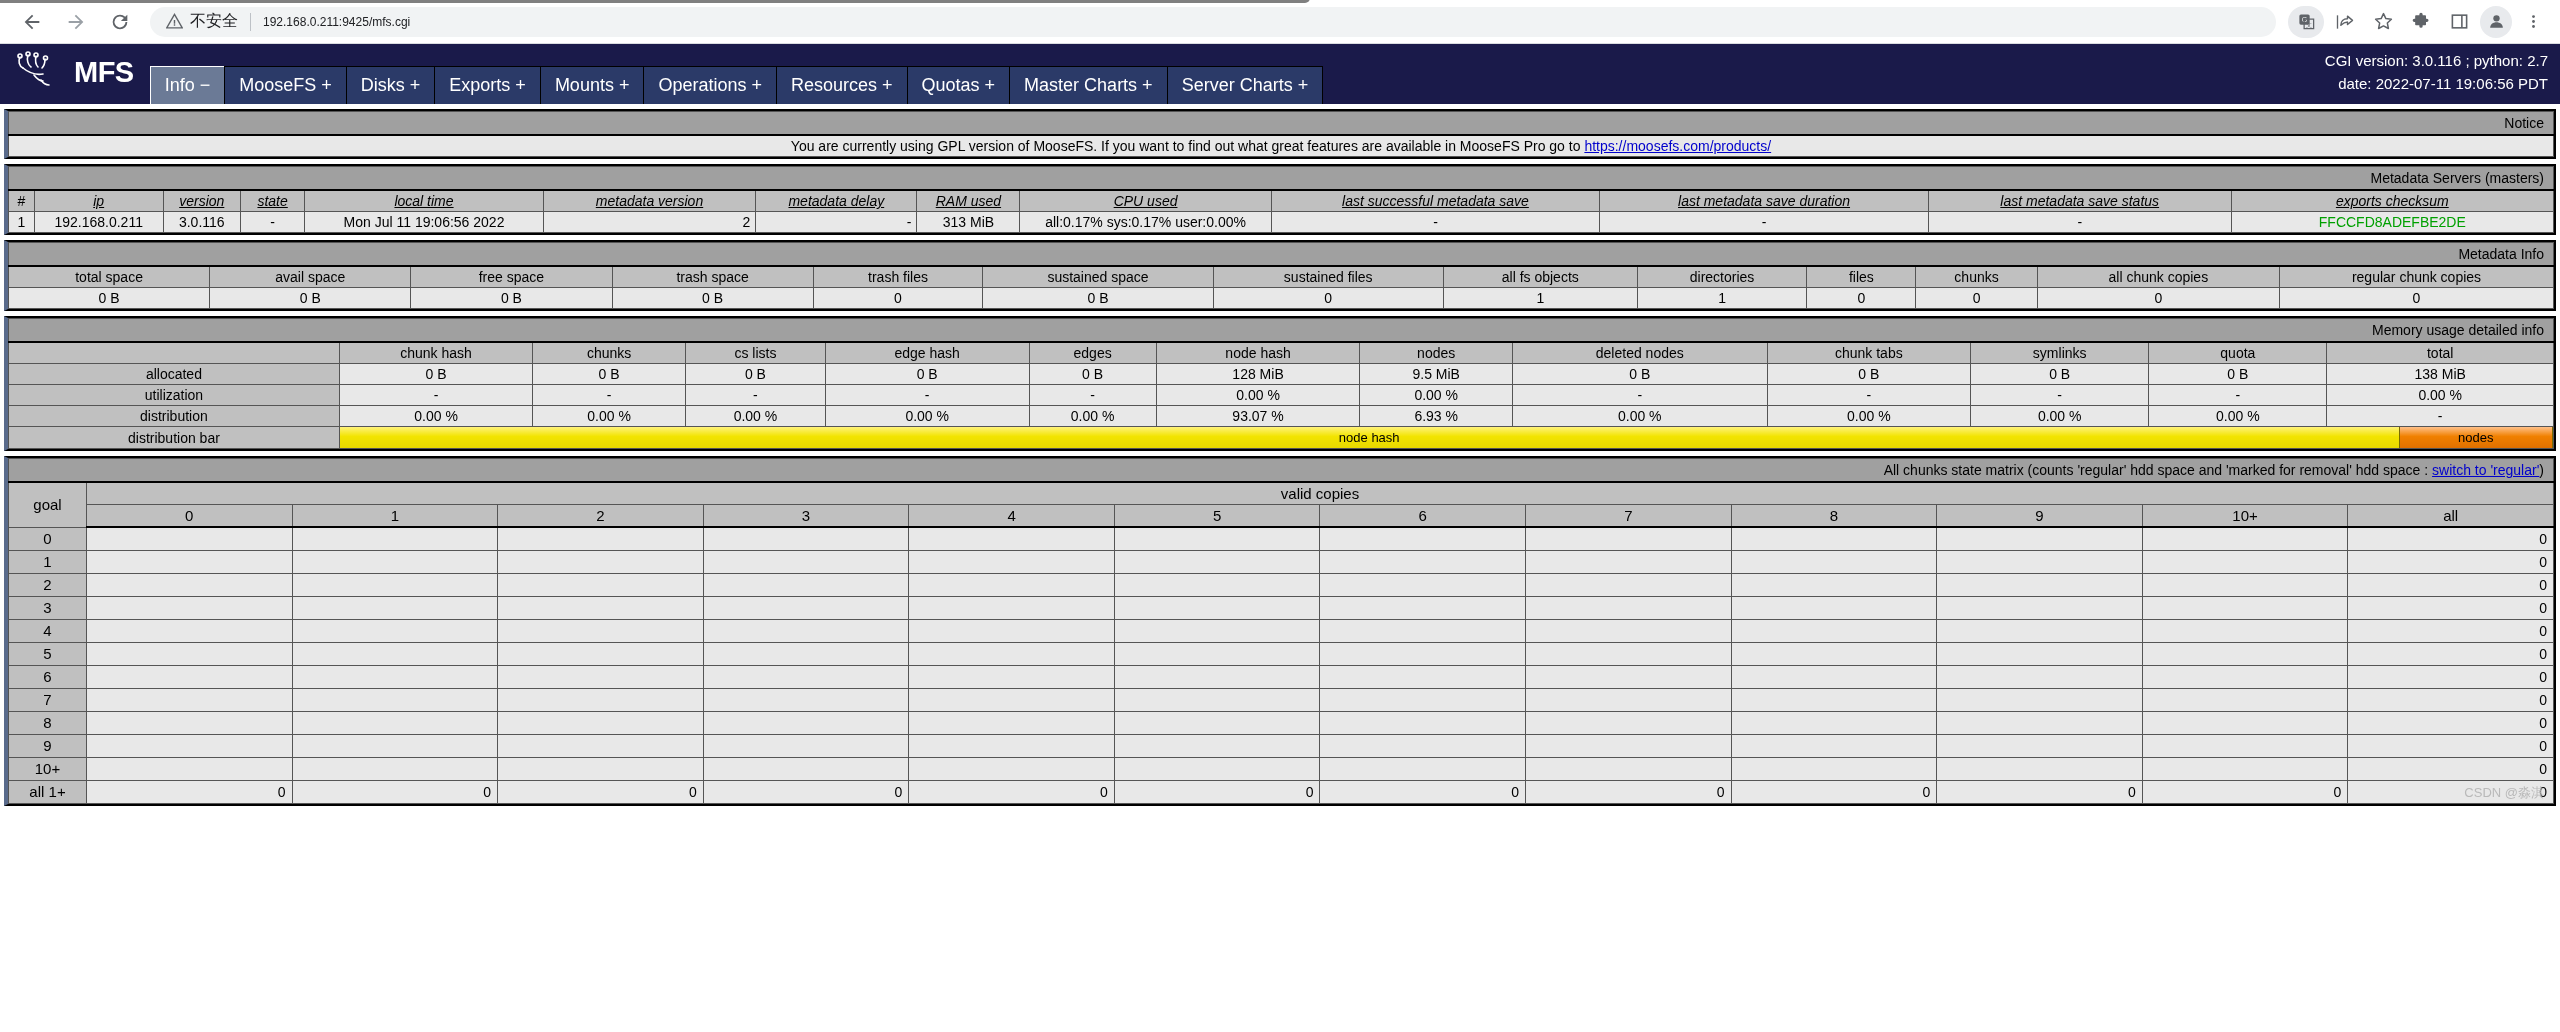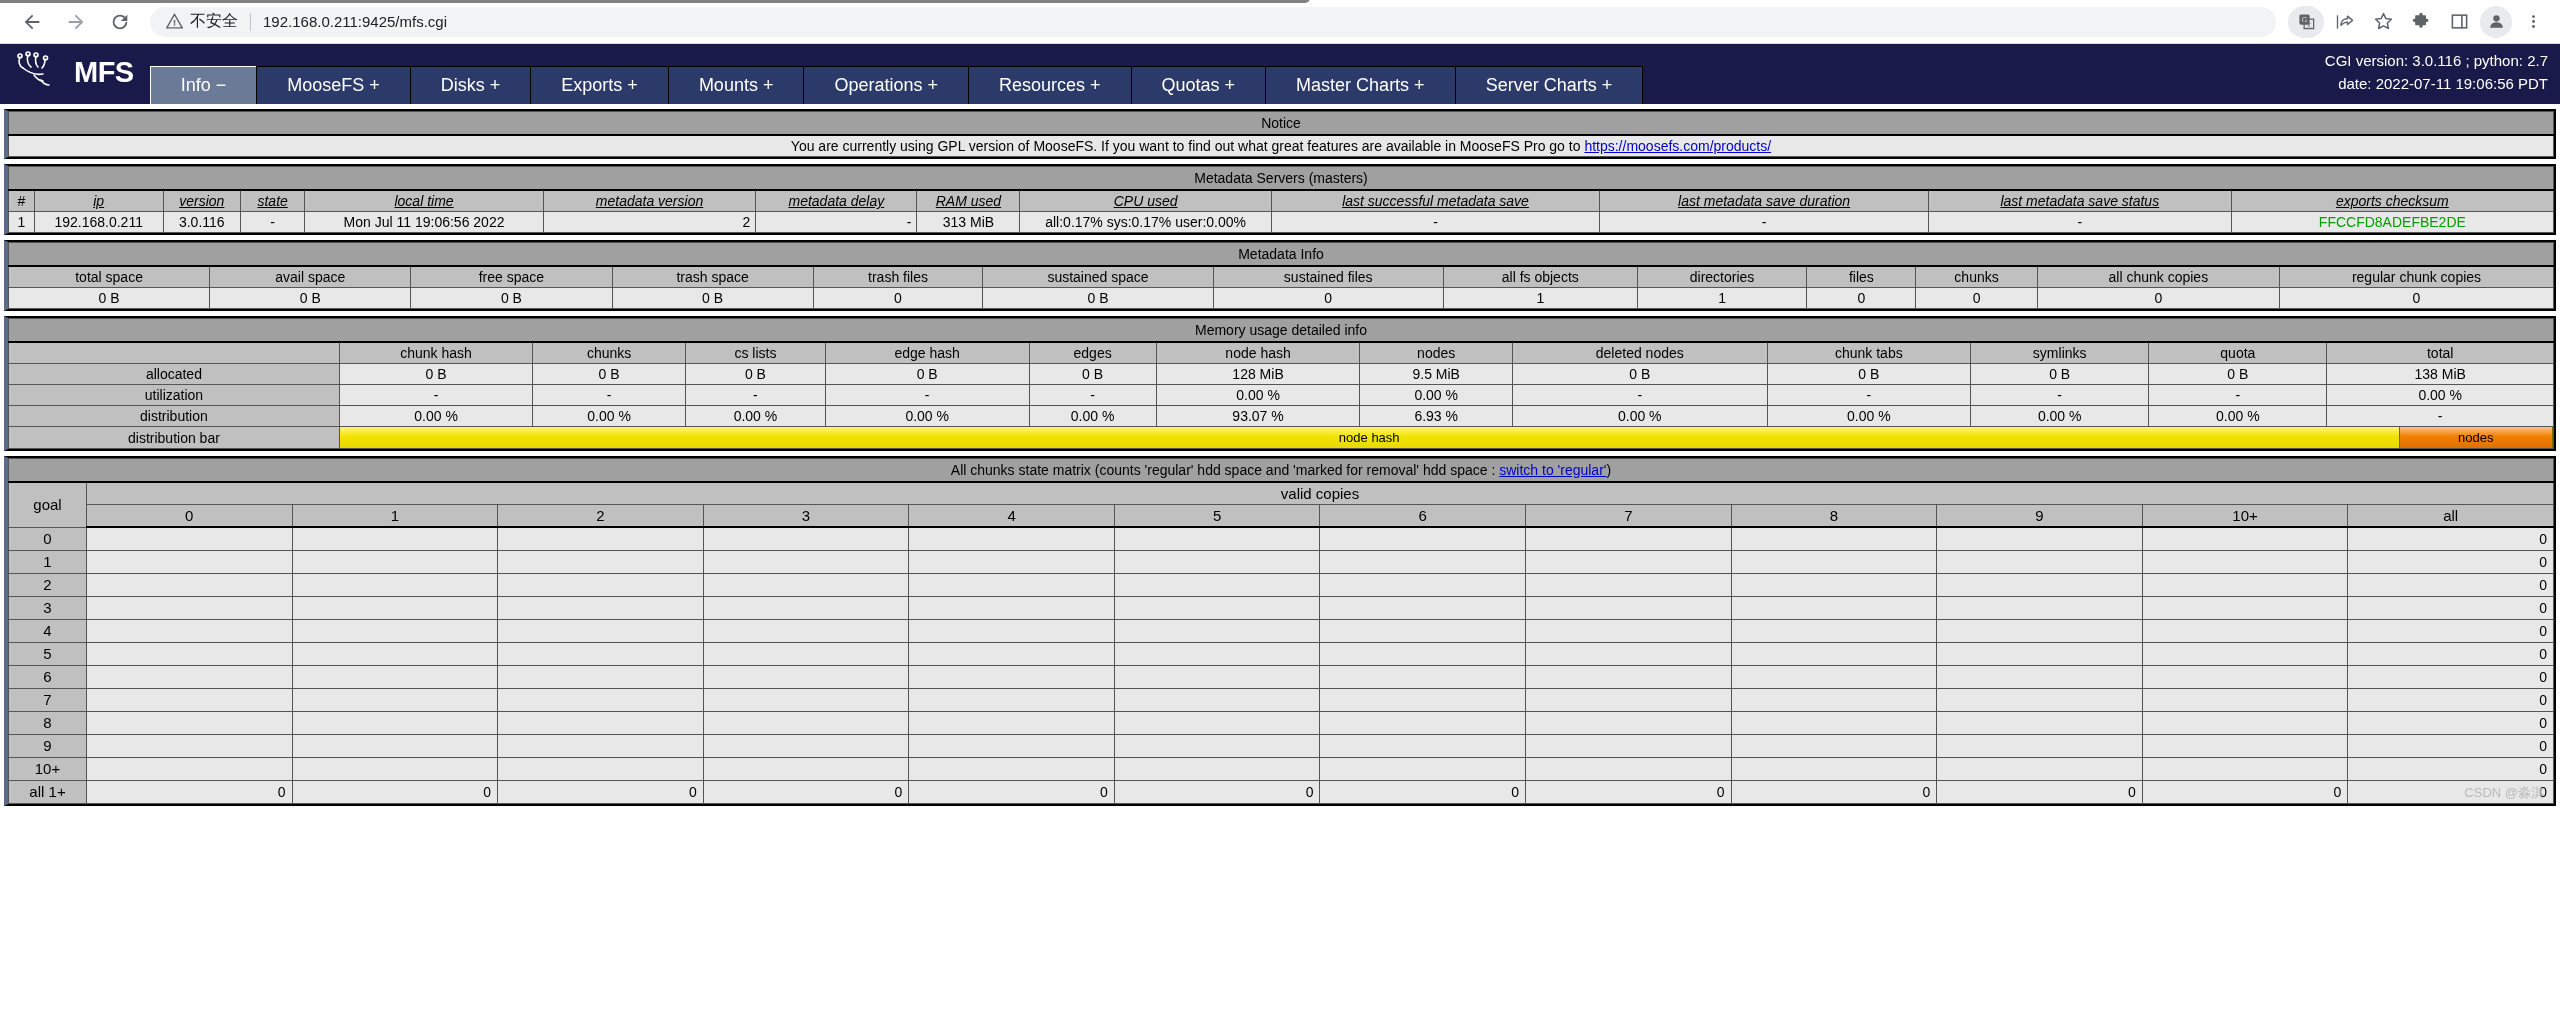--- a/index.html
+++ b/index.html
@@ -49,21 +49,21 @@
   .warn-icon { color: #5f6368; display: flex; align-items: center; margin-right: 7px; }
   .insecure-label {
     font-size: 16px; color: #202124;
     white-space: nowrap;
   }
   .omni-sep {
     width: 1px; height: 18px; background: #bdc1c6;
     margin: 0 12px;
   }
   .omni-url {
-    font-size: 15px; color: #202124;
+    font-size: 12px; color: #202124;
     white-space: nowrap; overflow: hidden;
   }
   .toolbar-icons {
     display: flex; align-items: center; flex: none;
   }
   .tb-icon {
     width: 34px; height: 32px;
     display: flex; align-items: center; justify-content: center;
     color: #5f6368;
     margin-left: 4px;
@@ -84,21 +84,21 @@
     flex: none;
   }
   .logo-text {
     color: #fff; font-size: 29px; font-weight: bold;
     letter-spacing: -0.5px; margin-left: 4px;
   }
   .navmenu { display: flex; align-items: flex-end; height: 100%; }
   .navitem {
     color: #ffffff;
     font-size: 18px;
-    padding: 7px 30px 8px;
+    padding: 7px 14px 8px;
     background: #2b3a68;
     border: 1px solid #000;
     border-bottom: none;
     margin-right: -1px;
     white-space: nowrap;
     line-height: 1.25;
   }
   .navitem.active {
     background: #6b7a96;
     border: 1px solid #ffffff;
@@ -131,24 +131,24 @@
   }
   table.mfs td, table.mfs th {
     border: 1px solid #555;
     padding: 2px 5px;
     font-weight: normal;
     overflow: hidden;
     white-space: nowrap;
   }
   .tbl-title {
     background: #a0a0a0;
-    text-align: center;
+    text-align: right;
     font-size: 14px;
     border-bottom: 2px solid #000 !important;
-    padding: 3px 19px !important;
+    padding: 3px 9px !important;
     margin-top: 44px;
   }
   .colhead {
     background: #c0c0c0;
     text-align: center;
     font-size: 14px;
   }
   .colhead .u { text-decoration: underline; font-style: italic; }
   .datacell {
     background: #e8e8e8;

